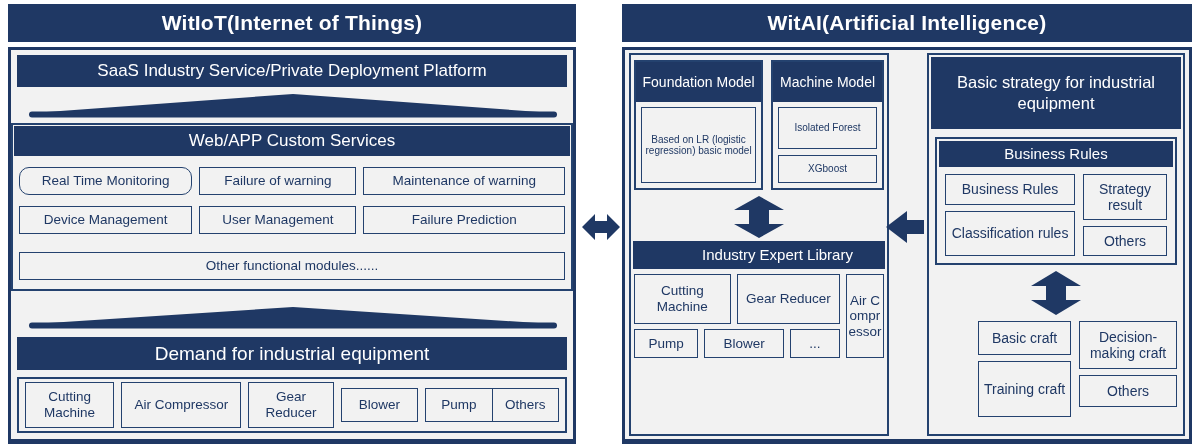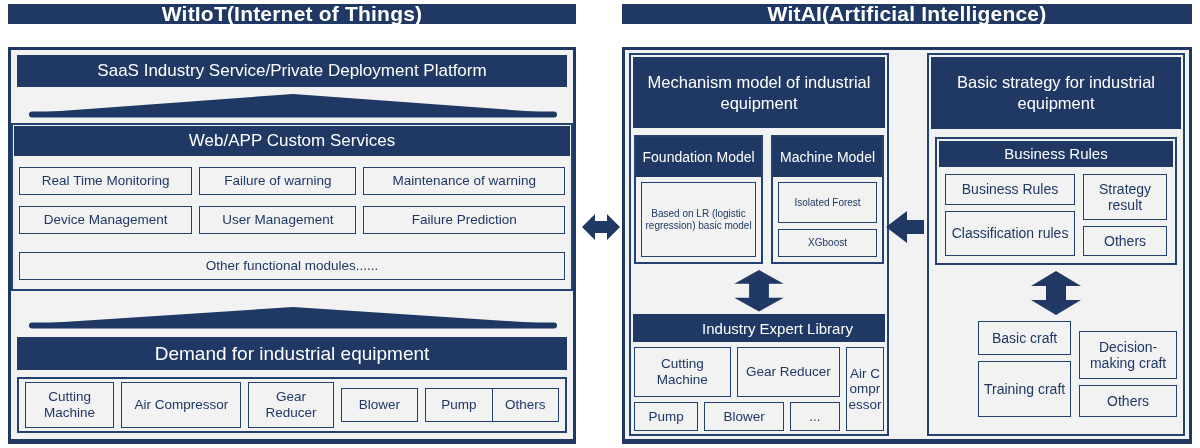--- a/index.html
+++ b/index.html
@@ -1,21 +1,21 @@
 <!DOCTYPE html>
 <html><head>
 <meta charset="utf-8">
 <style>
   html,body{margin:0;padding:0;background:#ffffff;}
   .canvas{position:relative;width:1200px;height:448px;background:#ffffff;
           font-family:"Liberation Sans",sans-serif;color:#1f3864;overflow:hidden;}
   .panel{position:absolute;top:4px;height:440px;}
   #left-panel{left:8px;width:568px;}
   #right-panel{left:622px;width:570px;}
-  .panel-title{height:20px;background:#1f3864;color:#fff;font-weight:bold;font-size:21px;
+  .panel-title{height:38px;background:#1f3864;color:#fff;font-weight:bold;font-size:21px;
                display:flex;align-items:center;justify-content:center;letter-spacing:.2px;}
   .panel-body{position:absolute;top:43px;left:0;right:0;bottom:0;background:#f2f2f2;
               border:3px solid #1f3864;border-bottom-width:5px;box-sizing:border-box;}
   .bar{background:#1f3864;color:#fff;display:flex;align-items:center;justify-content:center;
        text-align:center;line-height:1.15;}
   .bx{border:1.5px solid #24426f;background:#f2f2f2;color:#1f3864;display:flex;align-items:center;
       justify-content:center;text-align:center;box-sizing:border-box;line-height:1.15;}
   .container{border:2px solid #24426f;box-sizing:border-box;background:#f2f2f2;}
 
   
@@ -62,21 +62,21 @@
   .lib-side{width:38px;word-break:break-all;font-size:13.5px;padding:2px 1px;}
   .br-container{margin:6px 6px 0;}
   .br-hdr{height:26px;margin:2px;font-size:15px;}
   .rules-grid{display:flex;gap:8px;padding:5px 8px 7px;}
   .rules-grid .gcol{display:flex;flex-direction:column;gap:6px;}
   .rules-grid .bx{font-size:14px;}
   .gr-grid{display:flex;gap:8px;margin:5px 6px 4px;}
   .gr-grid .gcol{display:flex;flex-direction:column;gap:6px;}
   .gr-grid .bx{font-size:14px;}
   .gc1{flex:1;margin-left:43px;}
-  .gc2{flex:1.05;justify-content:flex-end;}
+  .gc2{flex:1.05;}
   .ground-bar{height:28px;margin:2px 6px 0;font-size:15px;}
 
   
   .mid-arrow{position:absolute;left:581px;top:210px;}
   .col-arrow{position:absolute;left:884px;top:207px;}
 </style>
 </head>
 <body>
 
 <div class="canvas">
@@ -88,21 +88,21 @@
       <div class="bar saas-bar">SaaS Industry Service/Private Deployment Platform</div>
 
       <svg class="tri" width="540" height="28" viewBox="0 0 540 28">
         <path d="M10 22 L270 3 L530 22 Z" fill="#1f3864"></path>
         <line x1="9" y1="23.5" x2="531" y2="23.5" stroke="#1f3864" stroke-width="6" stroke-linecap="round"></line>
       </svg>
 
       <div class="container services">
         <div class="bar webapp-bar">Web/APP Custom Services</div>
         <div class="svc-row">
-          <div class="bx" style="flex:170;">Real Time Monitoring</div>
+          <div class="bx" style="flex:170;border-radius:10px;">Real Time Monitoring</div>
           <div class="bx" style="flex:154;">Failure of warning</div>
           <div class="bx" style="flex:198;">Maintenance of warning</div>
         </div>
         <div class="svc-row">
           <div class="bx" style="flex:170;">Device Management</div>
           <div class="bx" style="flex:154;">User Management</div>
           <div class="bx" style="flex:198;">Failure Prediction</div>
         </div>
         <div class="bx other-box">Other functional modules......</div>
       </div>
@@ -130,21 +130,20 @@
 
   <svg class="mid-arrow" width="40" height="34" viewBox="0 0 40 34">
     <polygon points="1,17 14,4 14,11 26,11 26,4 39,17 26,30 26,23 14,23 14,30" fill="#1f3864"></polygon>
   </svg>
 
   <section class="panel" id="right-panel">
     <div class="panel-title">WitAI(Artificial Intelligence)</div>
     <div class="panel-body witai-body">
 
       <div class="col col-mech">
-        <div class="bar col-header">Mechanism model of industrial equipment</div>
 
         <div class="models-row">
           <div class="model-box model-foundation">
             <div class="bar model-hdr">Foundation Model</div>
             <div class="model-bd">
               <div class="bx">Based on LR (logistic regression) basic model</div>
             </div>
           </div>
           <div class="model-box model-machine">
             <div class="bar model-hdr">Machine Model</div>

